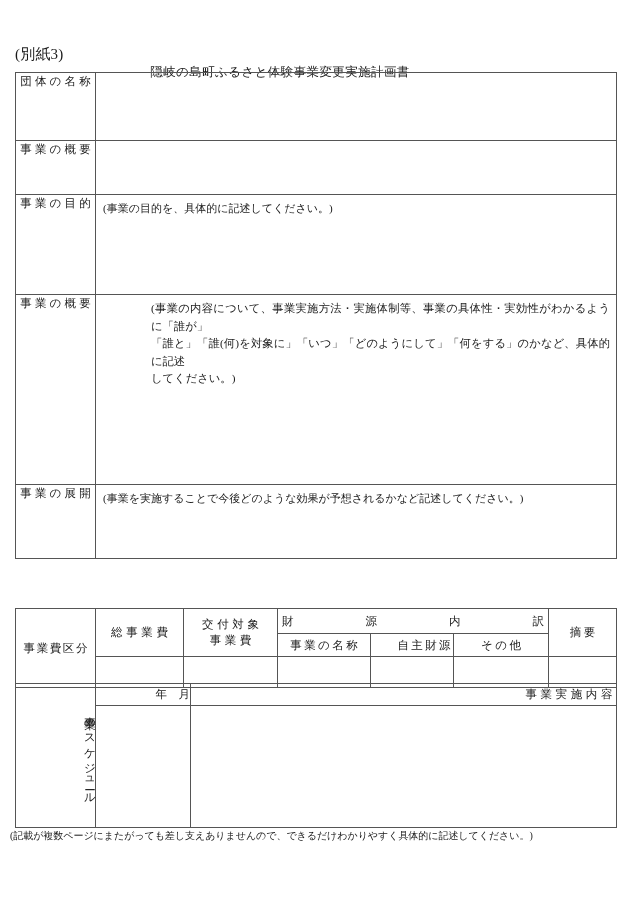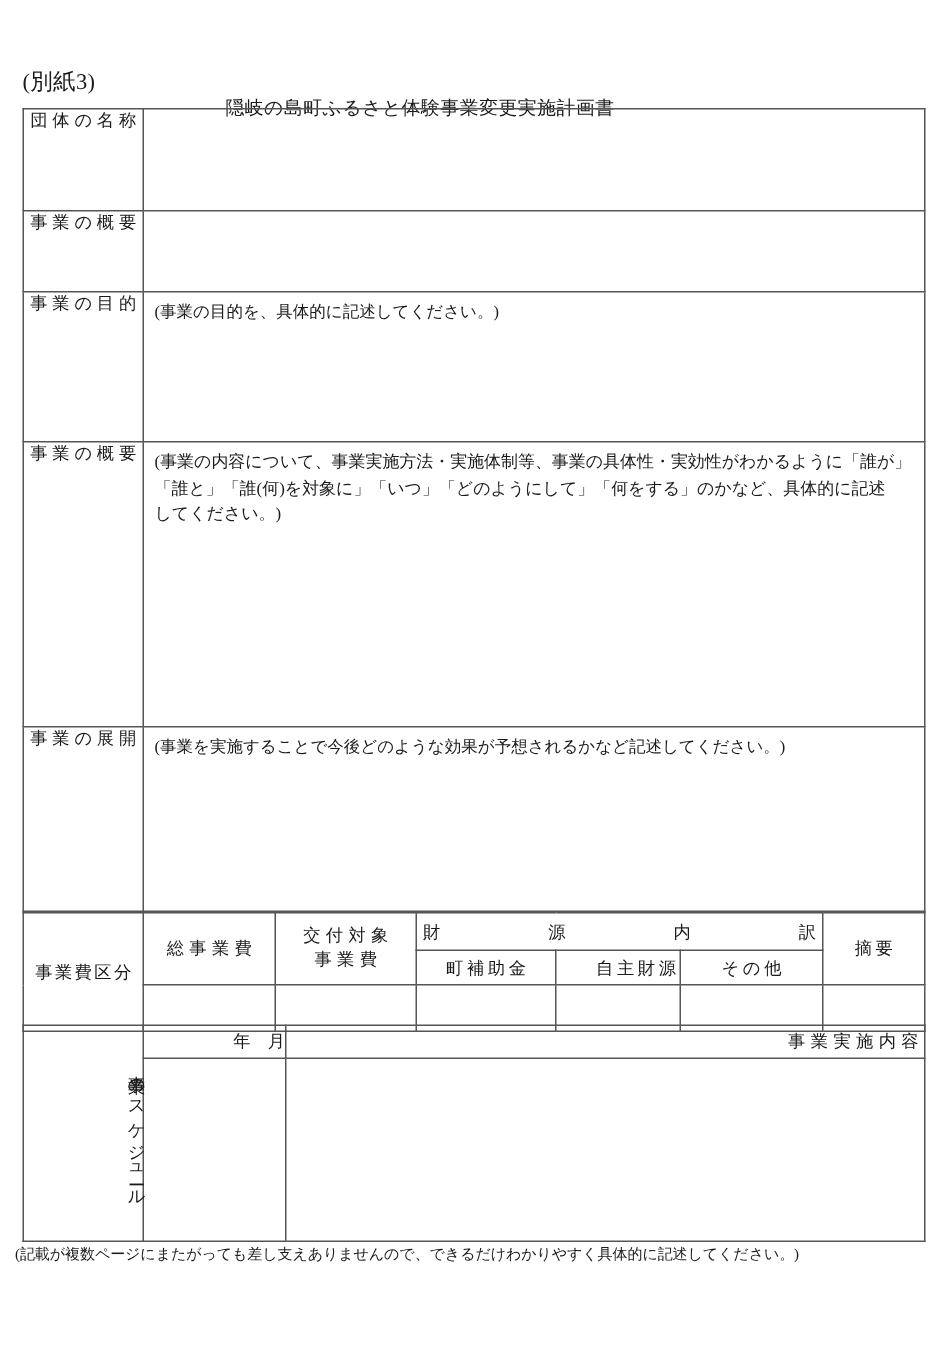--- a/index.html
+++ b/index.html
@@ -66,35 +66,36 @@
     letter-spacing: 3.2px;
     text-indent: 3.2px;
     white-space: nowrap;
   }
   .hint {
     padding: 5px 6px 4px 7px;
     font-size: 11.3px;
     line-height: 1.55;
     text-align: justify;
     text-justify: inter-character;
+    margin-left: 48px;
   }
   .hint-plain {
     padding: 5px 6px 4px 7px;
     font-size: 11px;
     line-height: 1.55;
     white-space: nowrap;
   }
   .blank-cell { }
 
   
   .r-dantai  { height: 68px; }
   .r-meisho  { height: 54px; }
   .r-mokuteki{ height: 100px; }
   .r-gaiyou  { height: 190px; }
-  .r-tenkai  { height: 123px; }
+  .r-tenkai  { height: 74px; }
 
   
   .cost-table {
     position: absolute;
     left: 15px;
     top: 608px;
     width: 601px;
     border-collapse: collapse;
     table-layout: fixed;
   }
@@ -239,21 +240,21 @@
         <td class="two-line" rowspan="2">
           <div class="sp2">交付対象</div>
           <div class="sp2">事業費</div>
         </td>
         <td colspan="3" style="height:24px;">
           <span class="wide-spread">財源内訳</span>
         </td>
         <td class="sp1" rowspan="2">摘要</td>
       </tr>
       <tr>
-        <td class="sp1" style="height:22px;">町補助金</td>
+        <td class="sp1" style="height:22px;">事業の名称</td>
         <td class="sp1" style="height:22px;text-align:right;">自主財源</td>
         <td class="sp1" style="height:22px;">その他</td>
       </tr>
       <tr class="cost-input-row">
         <td></td>
         <td></td>
         <td></td>
         <td></td>
         <td></td>
         <td></td>

